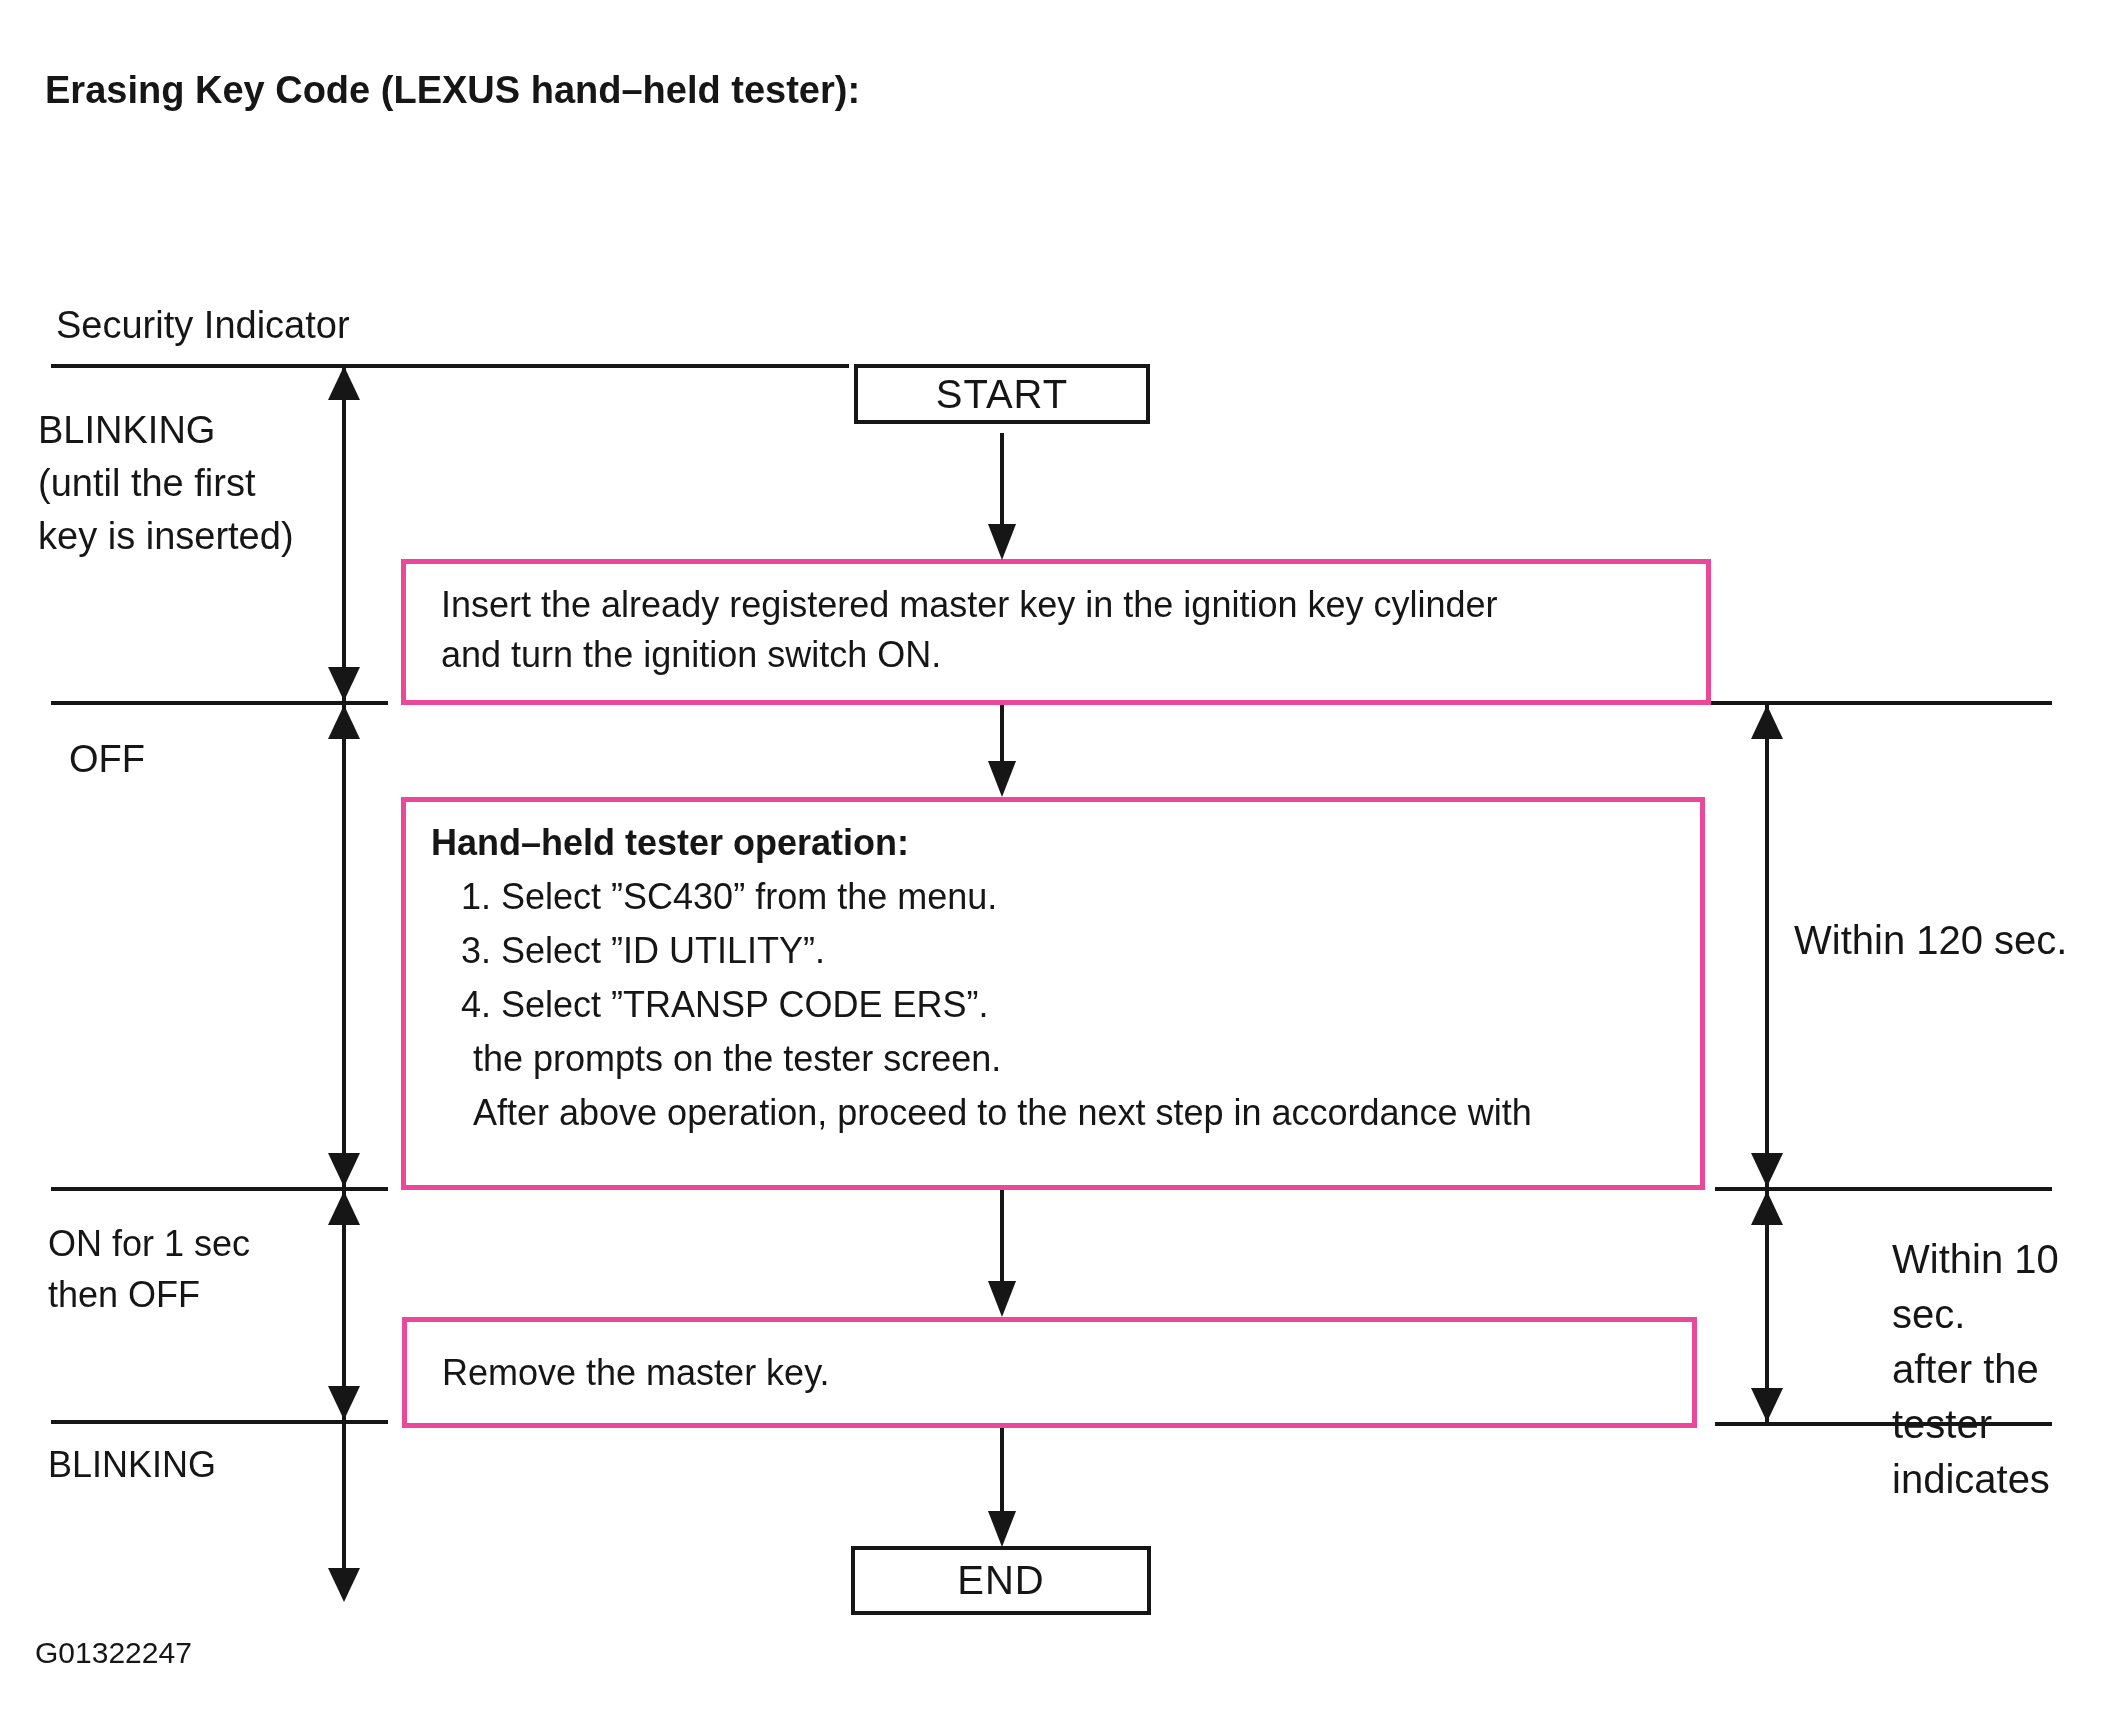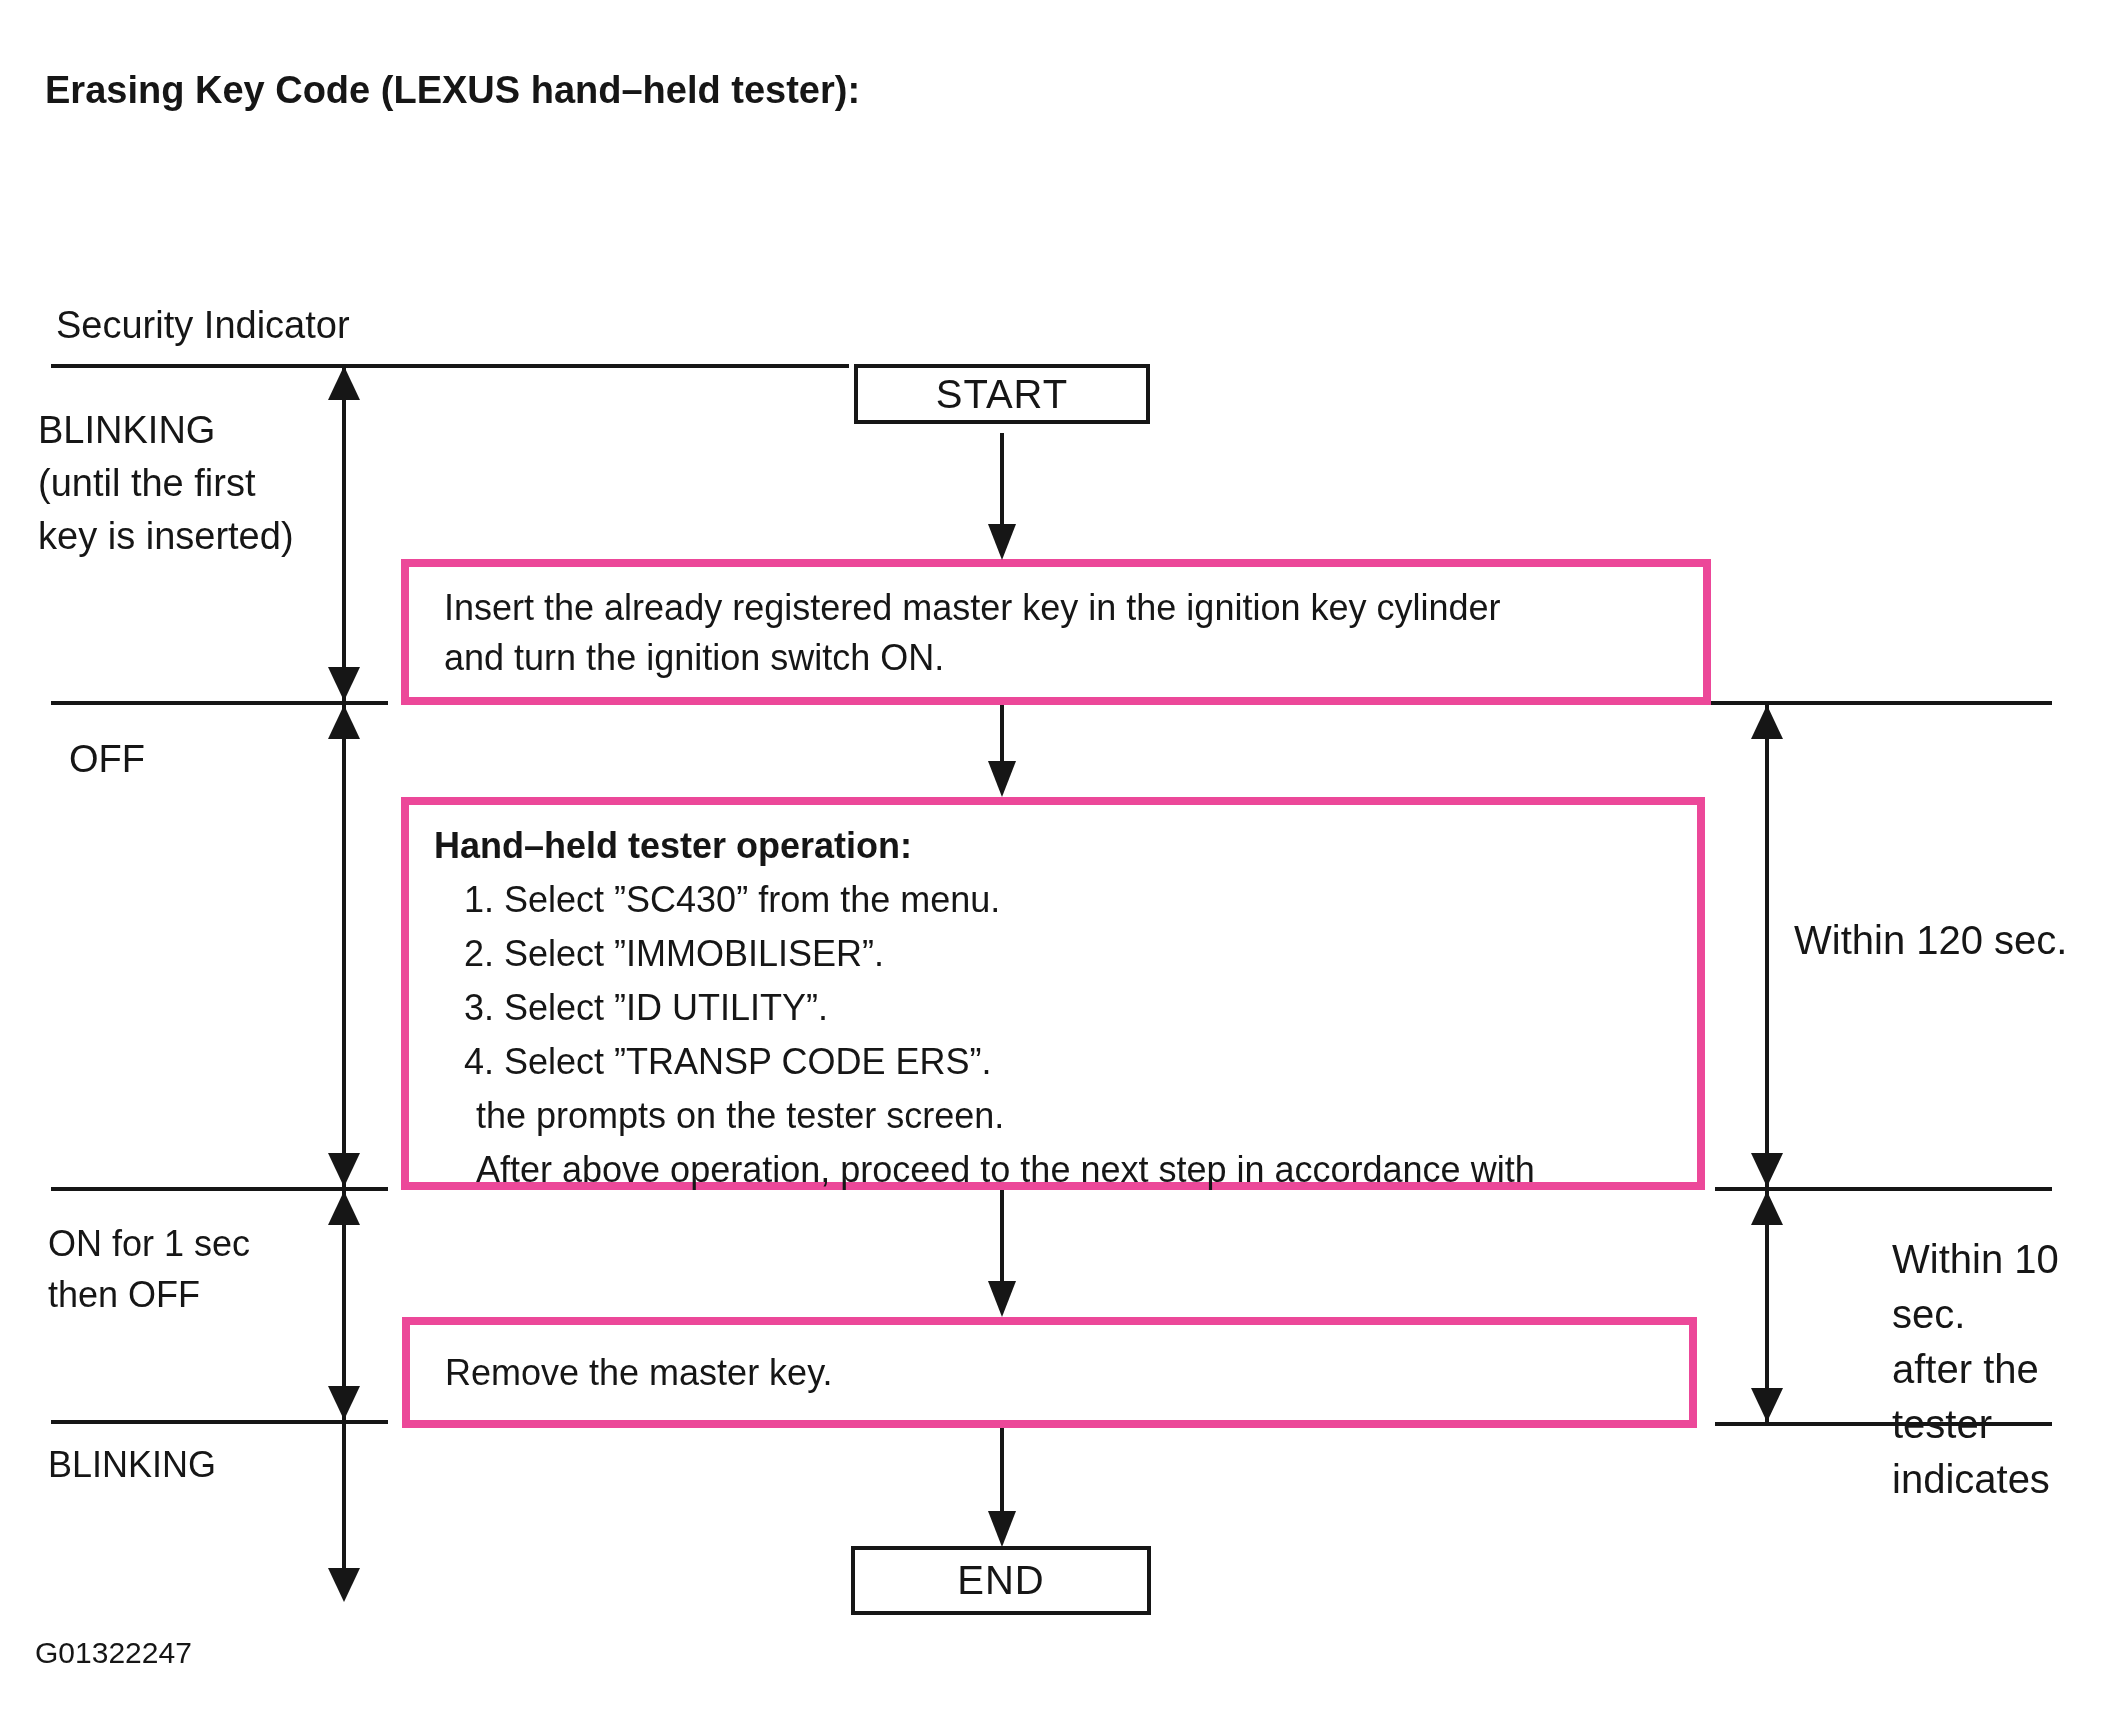--- a/index.html
+++ b/index.html
@@ -44,21 +44,21 @@
     background: #ffffff;
     box-sizing: border-box;
     display: flex;
     align-items: center;
     justify-content: center;
     font-size: 40px;
     letter-spacing: 1px;
   }
   .procbox {
     position: absolute;
-    border: 8px solid #ec4899;
+    border: 5px solid #ec4899;
     background: #ffffff;
     box-sizing: border-box;
     font-size: 36px;
   }
   .label { position: absolute; white-space: nowrap; }
   .title { font-weight: bold; font-size: 38px; }
   .s38 { font-size: 38px; line-height: 53px; }
   .s36 { font-size: 36px; line-height: 51px; }
   .s40 { font-size: 40px; line-height: 55px; }
   .s30 { font-size: 30px; }
@@ -125,21 +125,20 @@
     <div class="insert-content">
       <div>Insert the already registered master key in the ignition key cylinder</div>
       <div>and turn the ignition switch ON.</div>
     </div>
   </div>
 
   <div class="procbox" style="left:401px; top:797px; width:1304px; height:393px;">
     <div class="tester-content">
       <div class="tester-heading">Hand–held tester operation:</div>
       <div class="tester-item">1. Select ”SC430” from the menu.</div>
-      <div class="tester-item">2. Select ”IMMOBILISER”.</div>
       <div class="tester-item">3. Select ”ID UTILITY”.</div>
       <div class="tester-item">4. Select ”TRANSP CODE ERS”.</div>
       <div class="tester-note">the prompts on the tester screen.</div>
       <div class="tester-note">After above operation, proceed to the next step in accordance with</div>
     </div>
   </div>
 
   <div class="procbox" style="left:402px; top:1317px; width:1295px; height:111px;">
     <div class="remove-content">
       <span>Remove the master key.</span>

